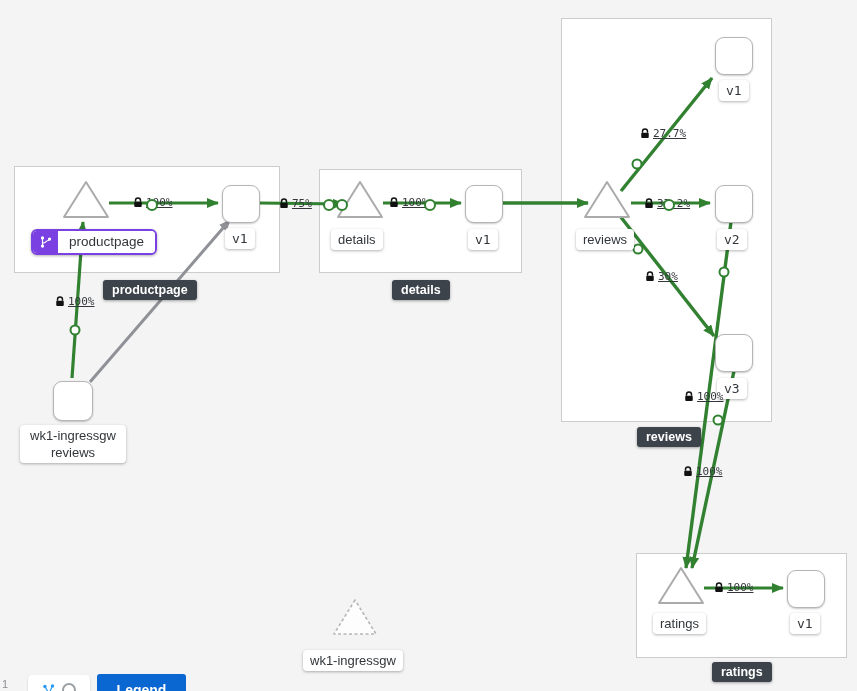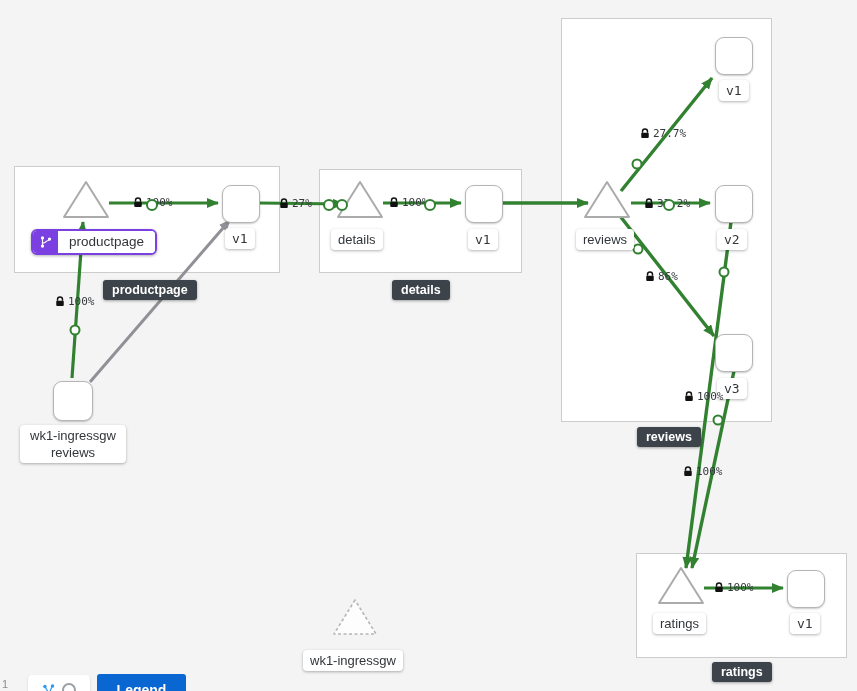--- a/index.html
+++ b/index.html
@@ -32,21 +32,21 @@
   
   .selbadge{position:absolute;display:flex;align-items:stretch;border:2px solid #7b40e2;
             border-radius:6px;overflow:hidden;background:#fff;z-index:5;
             box-shadow:0 1px 3px rgba(0,0,0,.3);}
   .selbadge .ic{width:25px;background:#7b40e2;display:flex;align-items:center;justify-content:center;}
   .selbadge .tx{padding:2px 11px;font-size:13.5px;color:#32363a;line-height:18px;background:#fff;}
 
   
   .elabel{position:absolute;display:flex;align-items:center;gap:3px;
           font-family:"DejaVu Sans Mono",monospace;font-size:11px;color:#33373b;
-          z-index:4;white-space:nowrap;}
+          z-index:4;white-space:nowrap;text-decoration:underline;}
   .elabel svg{flex:0 0 auto;}
 
   
   .tc{position:absolute;width:8px;height:8px;border:2px solid #318131;border-radius:50%;
       background:#fff;z-index:6;}
 
   
   .tb-left{position:absolute;left:2px;top:678px;color:#8a8d90;font-size:11px;z-index:7;}
   .tb-white{position:absolute;left:28px;top:675px;width:62px;height:22px;background:#fff;
             border-radius:4px;box-shadow:0 1px 2px rgba(0,0,0,.2);z-index:7;
@@ -148,21 +148,21 @@
         <path d="M6 11V8a6 6 0 0 1 12 0v3" fill="none" stroke="#111" stroke-width="3.5"></path>
         <rect x="3" y="11" width="18" height="13" rx="2.5" fill="#111"></rect>
       </svg>
     <span>100%</span>
   </div>
   <div class="elabel" style="left:279px;top:197px;">
     <svg class="lock" width="10" height="11" viewBox="0 0 24 26">
         <path d="M6 11V8a6 6 0 0 1 12 0v3" fill="none" stroke="#111" stroke-width="3.5"></path>
         <rect x="3" y="11" width="18" height="13" rx="2.5" fill="#111"></rect>
       </svg>
-    <span>27%</span>
+    <span>75%</span>
   </div>
   <div class="elabel" style="left:389px;top:196px;">
     <svg class="lock" width="10" height="11" viewBox="0 0 24 26">
         <path d="M6 11V8a6 6 0 0 1 12 0v3" fill="none" stroke="#111" stroke-width="3.5"></path>
         <rect x="3" y="11" width="18" height="13" rx="2.5" fill="#111"></rect>
       </svg>
     <span>100%</span>
   </div>
   <div class="elabel" style="left:640px;top:127px;">
     <svg class="lock" width="10" height="11" viewBox="0 0 24 26">
@@ -176,21 +176,21 @@
         <path d="M6 11V8a6 6 0 0 1 12 0v3" fill="none" stroke="#111" stroke-width="3.5"></path>
         <rect x="3" y="11" width="18" height="13" rx="2.5" fill="#111"></rect>
       </svg>
     <span>33.2%</span>
   </div>
   <div class="elabel" style="left:645px;top:270px;">
     <svg class="lock" width="10" height="11" viewBox="0 0 24 26">
         <path d="M6 11V8a6 6 0 0 1 12 0v3" fill="none" stroke="#111" stroke-width="3.5"></path>
         <rect x="3" y="11" width="18" height="13" rx="2.5" fill="#111"></rect>
       </svg>
-    <span>86%</span>
+    <span>30%</span>
   </div>
   <div class="elabel" style="left:684px;top:390px;">
     <svg class="lock" width="10" height="11" viewBox="0 0 24 26">
         <path d="M6 11V8a6 6 0 0 1 12 0v3" fill="none" stroke="#111" stroke-width="3.5"></path>
         <rect x="3" y="11" width="18" height="13" rx="2.5" fill="#111"></rect>
       </svg>
     <span>100%</span>
   </div>
   <div class="elabel" style="left:683px;top:465px;">
     <svg class="lock" width="10" height="11" viewBox="0 0 24 26">

